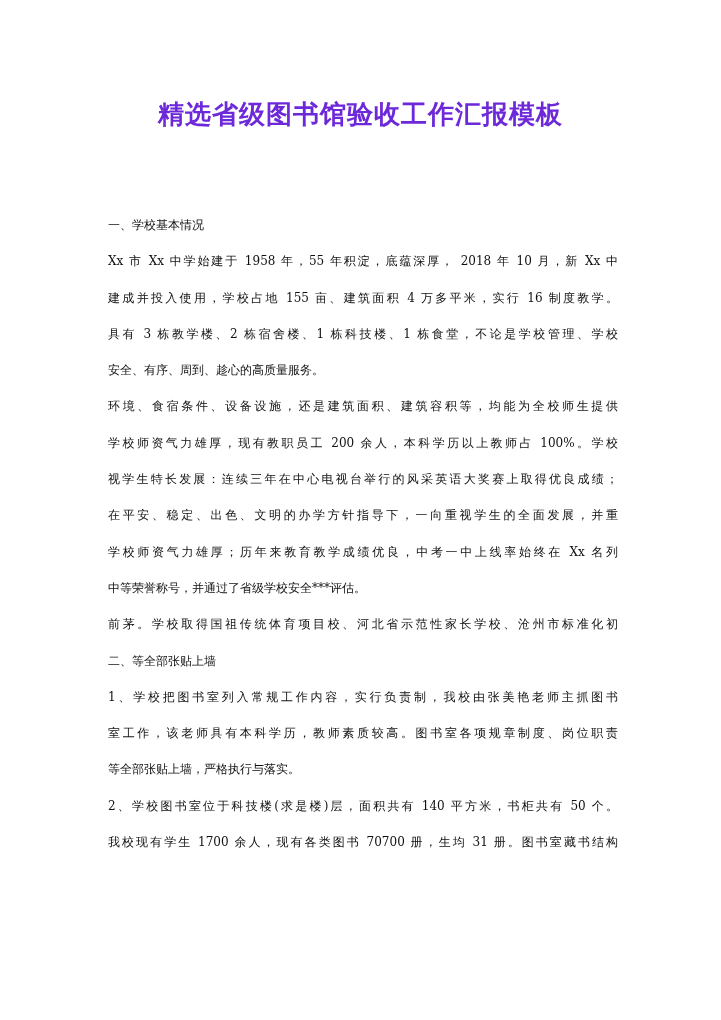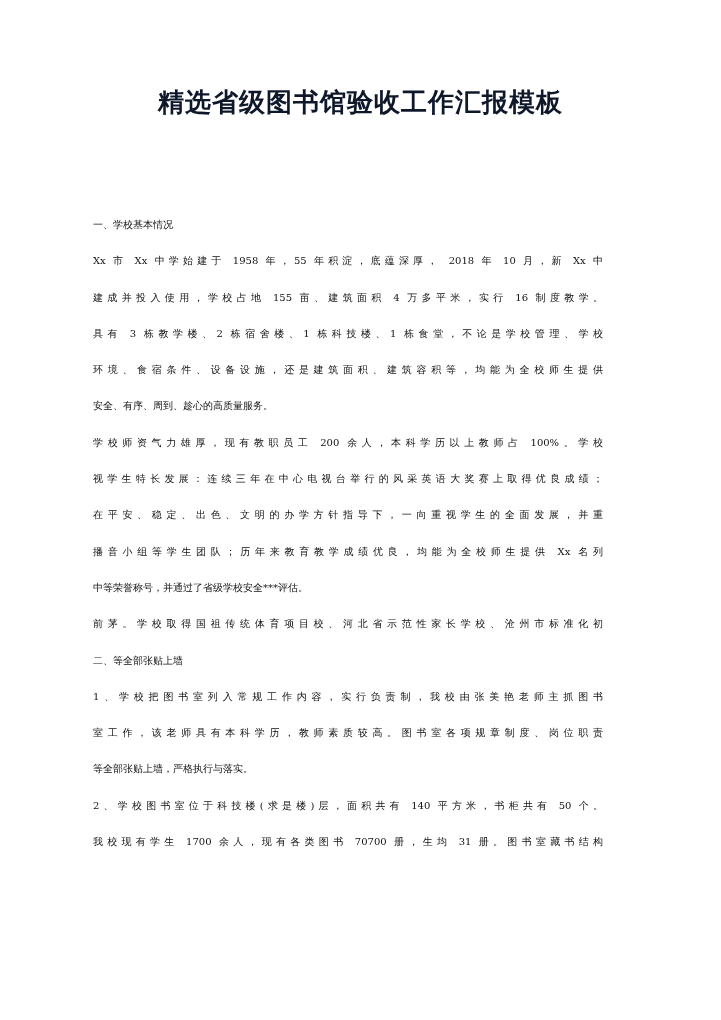--- a/index.html
+++ b/index.html
@@ -20,35 +20,35 @@
       left: 0;
       top: 0;
       width: 721px;
       height: 1020px;
       background: #ffffff;
     }
     .title {
       position: absolute;
       left: 0;
       width: 721px;
-      top: 82px;
+      top: 94px;
       text-align: center;
       font-family: "DejaVu Sans", "Liberation Sans", sans-serif;
       font-weight: bold;
       font-size: 26px;
       line-height: 40px;
       letter-spacing: 1px;
-      color: #0f172a;
+      color: #6d28d9;
     }
     .body-text {
       position: absolute;
-      left: 93px;
+      left: 108px;
       top: 207px;
       width: 510px;
-      font-size: 10px;
+      font-size: 12px;
       line-height: 36.3px;
     }
     .line {
       display: block;
       white-space: nowrap;
       height: 36.3px;
       text-align: justify;
       text-align-last: justify;
     }
     .line.last {
@@ -59,26 +59,26 @@
 <body>
 
 <div class="page">
   <div class="title">精选省级图书馆验收工作汇报模板</div>
 
   <div class="body-text">
     <span class="line last">一、学校基本情况</span>
     <span class="line">Xx 市 Xx 中学始建于 1958 年，55 年积淀，底蕴深厚，  2018 年 10 月，新 Xx 中</span>
     <span class="line">建成并投入使用，学校占地 155 亩、建筑面积 4 万多平米，实行 16 制度教学。</span>
     <span class="line">具有 3 栋教学楼、2 栋宿舍楼、1 栋科技楼、1 栋食堂，不论是学校管理、学校</span>
+    <span class="line last">安全、有序、周到、趁心的高质量服务。</span>
     <span class="line">环境、食宿条件、设备设施，还是建筑面积、建筑容积等，均能为全校师生提供</span>
-    <span class="line last">安全、有序、周到、趁心的高质量服务。</span>
     <span class="line">学校师资气力雄厚，现有教职员工 200 余人，本科学历以上教师占 100%。学校</span>
     <span class="line">视学生特长发展：连续三年在中心电视台举行的风采英语大奖赛上取得优良成绩；</span>
     <span class="line">在平安、稳定、出色、文明的办学方针指导下，一向重视学生的全面发展，并重</span>
-    <span class="line">播音小组等学生团队；历年来教育教学成绩优良，均能为全校师生提供 Xx 名列</span>
+    <span class="line">学校师资气力雄厚；历年来教育教学成绩优良，中考一中上线率始终在 Xx 名列</span>
     <span class="line last">中等荣誉称号，并通过了省级学校安全***评估。</span>
     <span class="line">前茅。学校取得国祖传统体育项目校、河北省示范性家长学校、沧州市标准化初</span>
     <span class="line last">二、等全部张贴上墙</span>
     <span class="line">1、学校把图书室列入常规工作内容，实行负责制，我校由张美艳老师主抓图书</span>
     <span class="line">室工作，该老师具有本科学历，教师素质较高。图书室各项规章制度、岗位职责</span>
     <span class="line last">等全部张贴上墙，严格执行与落实。</span>
     <span class="line">2、学校图书室位于科技楼(求是楼)层，面积共有 140 平方米，书柜共有 50 个。</span>
     <span class="line">我校现有学生 1700 余人，现有各类图书 70700 册，生均 31 册。图书室藏书结构</span>
   </div>
 </div>

